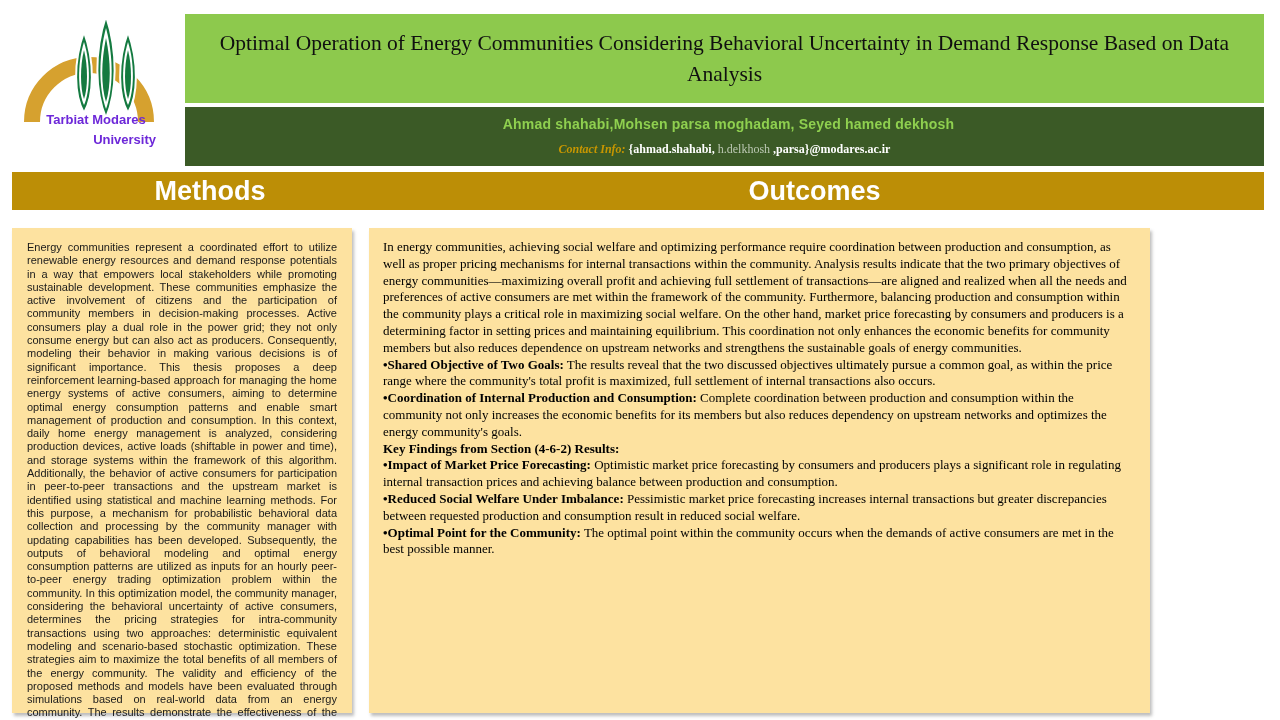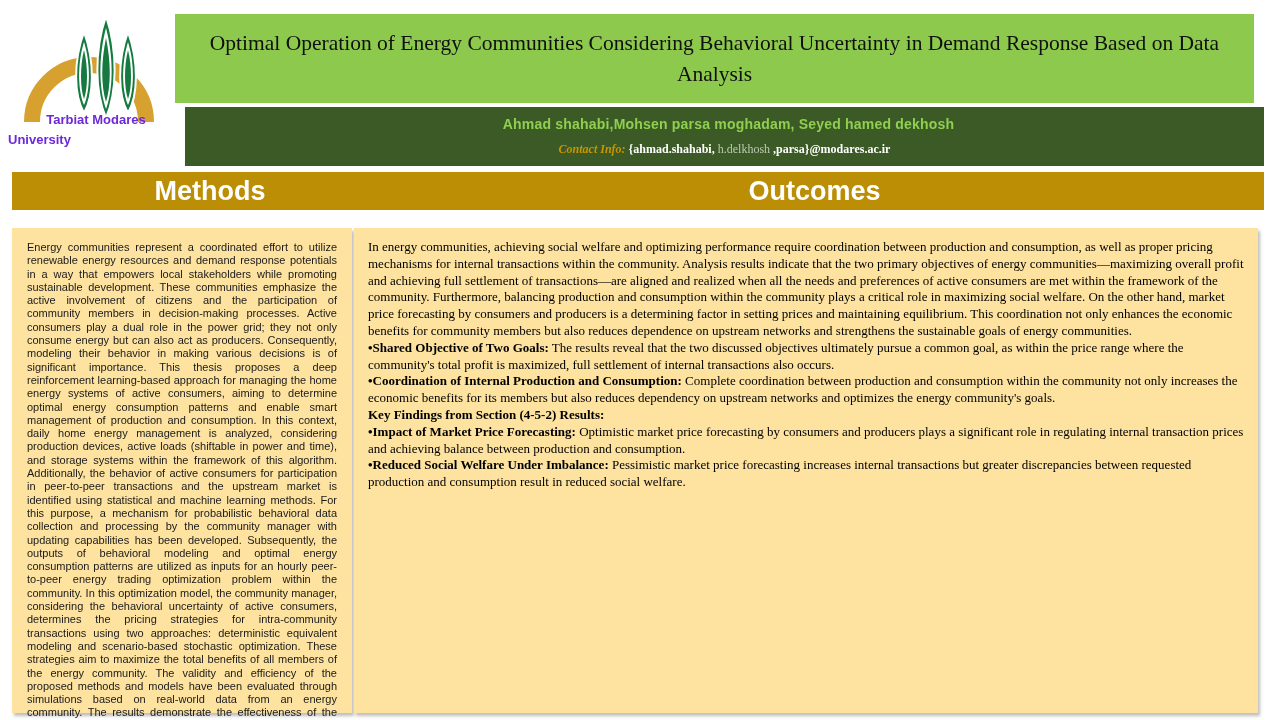--- a/index.html
+++ b/index.html
@@ -7,23 +7,23 @@
     width:1280px;height:720px;position:relative;background:#ffffff;
     font-family:"Liberation Sans", sans-serif;overflow:hidden;
   }
   
   .logo-wrap{position:absolute;left:8px;top:6px;width:178px;height:162px;background:#ffffff;}
   .logo-svg{position:absolute;left:10px;top:4px;}
   .logo-text{
     position:absolute;right:2px;top:104px;width:176px;text-align:center;
     color:#6d28d9;font-weight:bold;font-size:13px;line-height:20px;letter-spacing:0px;
   }
-  .logo-text .l2{display:block;text-align:left;padding-right:14px;}
+  .logo-text .l2{display:block;text-align:right;padding-right:28px;}
   .title-bar{
-    position:absolute;left:175px;top:14px;width:1079px;height:89px;background:#8DC94D;
+    position:absolute;left:185px;top:14px;width:1079px;height:89px;background:#8DC94D;
     display:flex;align-items:center;justify-content:center;
   }
   .title-bar h1{
     margin:0;padding:0 30px;font-family:"Liberation Serif", serif;font-weight:normal;
     font-size:21.5px;line-height:31px;color:#101010;text-align:center;
   }
   .author-bar{
     position:absolute;left:185px;top:107px;width:1079px;height:59px;background:#3B5A26;
     text-align:center;
   }
@@ -41,21 +41,21 @@
   }
   .sec-bar .sec-title{color:#ffffff;font-weight:bold;font-size:27px;}
   #methods-bar{left:12px;width:396px;}
   #outcomes-bar{left:365px;width:899px;}
   
   .content-box{
     position:absolute;top:228px;background:#FDE2A0;
     box-shadow:2px 3px 3px rgba(110,110,110,0.45);
   }
   #methods-box{left:12px;width:340px;height:485px;}
-  #outcomes-box{left:354px;width:904px;height:485px;}
+  #outcomes-box{left:369px;width:781px;height:485px;}
   .methods-text{
     padding:13px 15px;font-size:11px;line-height:13.3px;color:#1a1a1a;
     text-align:justify;font-family:"Liberation Sans", sans-serif;
   }
   .outcomes-text{
     padding:11px 14px;font-family:"Liberation Serif", serif;
     font-size:13px;line-height:16.8px;color:#000000;
   }
   .outcomes-text p{margin:0;}
   .findings-heading{font-weight:bold;margin:0;}
@@ -113,19 +113,21 @@
 
 <div id="outcomes-box" class="content-box">
   <div class="outcomes-text">
     <p>In energy communities, achieving social welfare and optimizing performance require coordination between production and consumption, as well as proper pricing mechanisms for internal transactions within the community. Analysis results indicate that the two primary objectives of energy communities—maximizing overall profit and achieving full settlement of transactions—are aligned and realized when all the needs and preferences of active consumers are met within the framework of the community. Furthermore, balancing production and consumption within the community plays a critical role in maximizing social welfare. On the other hand, market price forecasting by consumers and producers is a determining factor in setting prices and maintaining equilibrium. This coordination not only enhances the economic benefits for community members but also reduces dependence on upstream networks and strengthens the sustainable goals of energy communities.</p>
 
     <div class="bullet"><span class="blabel">Shared Objective of Two Goals:</span>
       <span>The results reveal that the two discussed objectives ultimately pursue a common goal, as within the price range where the community's total profit is maximized, full settlement of internal transactions also occurs.</span></div>
     <div class="bullet"><span class="blabel">Coordination of Internal Production and Consumption:</span>
       <span>Complete coordination between production and consumption within the community not only increases the economic benefits for its members but also reduces dependency on upstream networks and optimizes the energy community's goals.</span></div>
 
-    <p class="findings-heading sec2-gap">Key Findings from Section (4-5-2) Results:</p>
+    <p class="findings-heading sec2-gap">Key Findings from Section (4-6-2) Results:</p>
     <div class="bullet"><span class="blabel">Impact of Market Price Forecasting:</span>
       <span>Optimistic market price forecasting by consumers and producers plays a significant role in regulating internal transaction prices and achieving balance between production and consumption.</span></div>
     <div class="bullet"><span class="blabel">Reduced Social Welfare Under Imbalance:</span>
       <span>Pessimistic market price forecasting increases internal transactions but greater discrepancies between requested production and consumption result in reduced social welfare.</span></div>
+    <div class="bullet"><span class="blabel">Optimal Point for the Community:</span>
+      <span>The optimal point within the community occurs when the demands of active consumers are met in the best possible manner.</span></div>
   </div>
 </div>
 
 </body></html>

